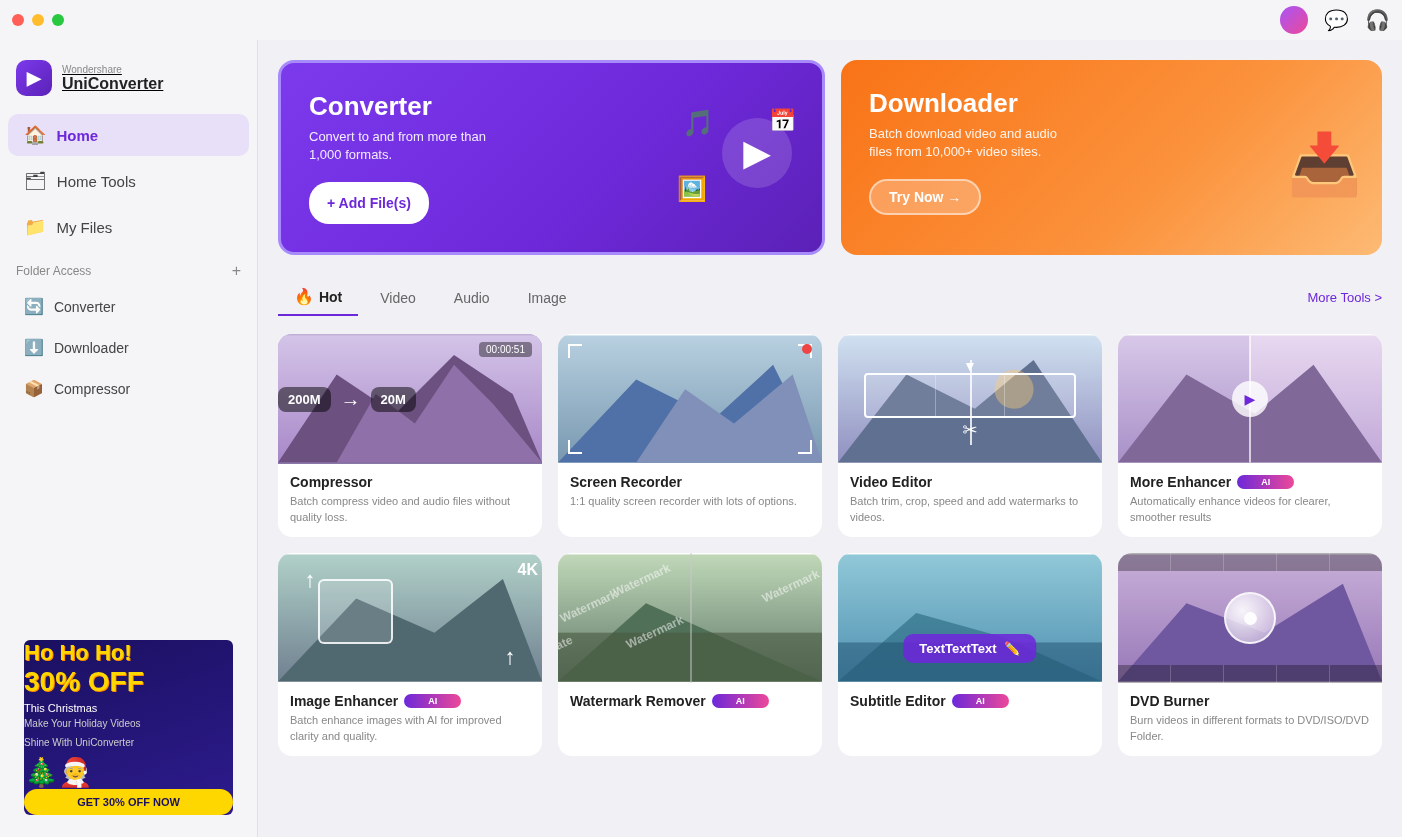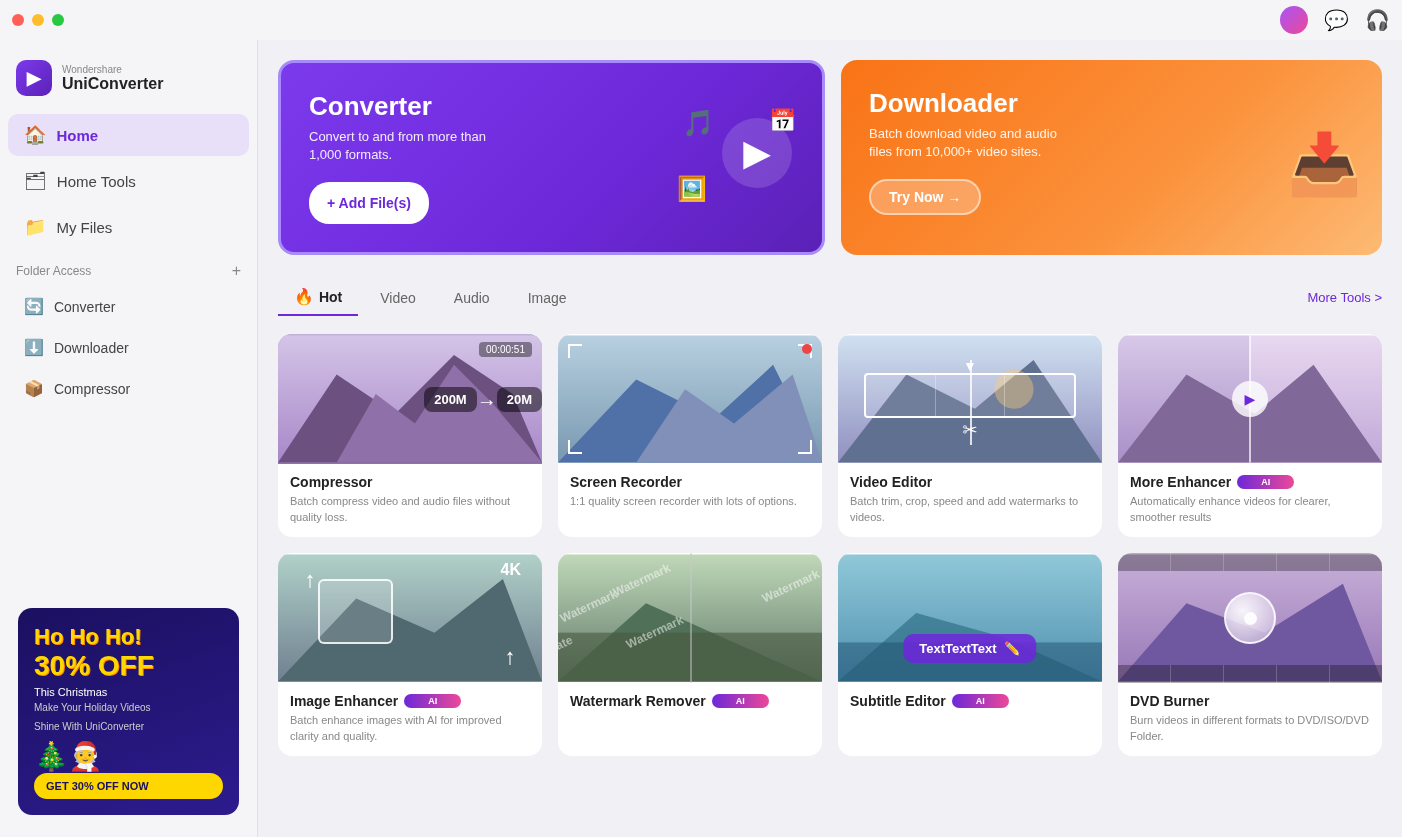--- a/index.html
+++ b/index.html
@@ -13,41 +13,41 @@
     .titlebar-right { margin-left: auto; display: flex; align-items: center; gap: 16px; }
     .avatar-icon { width: 28px; height: 28px; border-radius: 50%; background: linear-gradient(135deg, #a855f7, #ec4899); }
     .titlebar-icon { color: #555; font-size: 20px; cursor: pointer; }
 
     .app-body { display: flex; flex: 1; overflow: hidden; }
 
     
     .sidebar { width: 258px; background: #f5f5f7; flex-shrink: 0; display: flex; flex-direction: column; padding: 12px 0; border-right: 1px solid #e0e0e5; }
     .sidebar-logo { display: flex; align-items: center; gap: 10px; padding: 8px 16px 16px; }
     .logo-icon { width: 36px; height: 36px; background: linear-gradient(135deg, #7c3aed, #5b21b6); border-radius: 10px; display: flex; align-items: center; justify-content: center; color: white; font-size: 18px; font-weight: bold; }
-    .logo-text { display: flex; flex-direction: column; }
+    .logo-text { display: flex; flex-direction: column; text-decoration: underline; }
     .logo-brand { font-size: 10px; color: #888; }
     .logo-name { font-size: 16px; font-weight: 700; color: #222; }
 
     .nav-item { display: flex; align-items: center; gap: 10px; padding: 10px 16px; cursor: pointer; border-radius: 10px; margin: 2px 8px; color: #444; font-size: 15px; }
     .nav-item.active { background: #e8e0f8; color: #6d28d9; font-weight: 600; }
     .nav-icon { font-size: 18px; }
 
     .sidebar-section { padding: 12px 16px 6px; display: flex; align-items: center; justify-content: space-between; }
     .sidebar-section-label { font-size: 12px; color: #888; font-weight: 500; }
     .sidebar-section-add { color: #888; font-size: 16px; cursor: pointer; }
 
     .sub-nav-item { display: flex; align-items: center; gap: 10px; padding: 9px 16px; cursor: pointer; border-radius: 10px; margin: 2px 8px; color: #444; font-size: 14px; }
     .sub-icon { font-size: 16px; }
 
-    .sidebar-promo { margin: auto 18px 10px; border-radius: 14px; overflow: hidden; background: linear-gradient(160deg, #1a1060, #2d1b8e); padding: 16px; color: white; cursor: pointer; }
+    .sidebar-promo { margin: auto 24px 10px; border-radius: 6px; overflow: hidden; background: linear-gradient(160deg, #1a1060, #2d1b8e); color: white; cursor: pointer; }
     .promo-ho { font-size: 22px; font-weight: 900; color: #ffd700; text-shadow: 1px 1px 0 #ff8c00; }
     .promo-off { font-size: 28px; font-weight: 900; color: #ffd700; text-shadow: 1px 1px 0 #ff8c00; }
     .promo-subtitle { font-size: 11px; color: white; margin: 4px 0; }
     .promo-subtitle2 { font-size: 10px; color: #ccc; margin-bottom: 8px; }
-    .promo-btn { background: #ffd700; color: #1a1060; font-weight: 700; font-size: 11px; border-radius: 20px; padding: 7px 12px; text-align: left; cursor: pointer; }
+    .promo-btn { background: #ffd700; color: #1a1060; font-weight: 700; font-size: 11px; border-radius: 20px; padding: 7px 12px; text-align: center; cursor: pointer; }
     .promo-figures { font-size: 28px; }
 
     
     .main { flex: 1; padding: 20px; overflow-y: auto; background: #f0f0f5; }
 
     
     .hero-row { display: flex; gap: 16px; margin-bottom: 24px; }
     .hero-converter { flex: 1; background: linear-gradient(135deg, #7c3aed 0%, #6d28d9 60%, #5b21b6 100%); border-radius: 16px; padding: 28px; color: white; position: relative; overflow: hidden; border: 3px solid #a78bfa; min-height: 160px; }
     .hero-downloader { flex: 1; background: linear-gradient(135deg, #f97316 0%, #fb923c 60%, #fdba74 100%); border-radius: 16px; padding: 28px; color: white; position: relative; overflow: hidden; min-height: 160px; }
     .hero-title { font-size: 26px; font-weight: 700; margin-bottom: 6px; }
@@ -195,35 +195,35 @@
       <div class="tab-item">
         <span>Image</span>
       </div>
       <div class="tabs-more">More Tools &gt;</div>
     </div>
 
     <div class="tools-grid">
 
       <div class="tool-card">
         <div class="tool-thumb thumb-compressor">
-          <div style="width:100%;height:100%;background:linear-gradient(180deg,#c0b0d8 0%,#8878a8 100%);position:relative;display:flex;align-items:center;justify-content:flex-end;">
+          <div style="width:100%;height:100%;background:linear-gradient(180deg,#c0b0d8 0%,#8878a8 100%);position:relative;display:flex;align-items:center;justify-content:flex-start;">
 
             <svg width="100%" height="100%" viewBox="0 0 270 130" style="position:absolute;top:0;left:0;">
               <defs>
                   <linearGradient id="sky1" x1="0" y1="0" x2="0" y2="1">
                     <stop offset="0%" stop-color="#d4c4e8"></stop>
                     <stop offset="100%" stop-color="#a888c8"></stop>
                   </linearGradient>
                 </defs>
               <rect width="270" height="130" fill="url(#sky1)"></rect>
               <polygon points="0,130 60,40 120,80 180,20 240,60 270,130" fill="#6b5080"></polygon>
               <polygon points="60,130 100,60 140,90 180,30 220,70 270,130" fill="#9070a8"></polygon>
             </svg>
             <div style="position:absolute;top:8px;right:10px;background:rgba(0,0,0,0.4);color:white;font-size:10px;padding:2px 7px;border-radius:4px;">00:00:51</div>
-            <div style="display:flex;align-items:center;position:relative;z-index:1;">
+            <div style="display:flex;align-items:center;gap:10px;position:relative;z-index:1;">
               <div style="background:rgba(0,0,0,0.5);color:white;font-size:13px;font-weight:700;padding:5px 10px;border-radius:8px;">200M</div>
               <div style="color:white;font-size:20px;font-weight:bold;">→</div>
               <div style="background:rgba(0,0,0,0.5);color:white;font-size:13px;font-weight:700;padding:5px 10px;border-radius:8px;">20M</div>
             </div>
           </div>
         </div>
         <div class="tool-info">
           <div class="tool-name-row">
             <span class="tool-name">Compressor</span>
           </div>
@@ -332,21 +332,21 @@
             <svg width="100%" height="130" viewBox="0 0 270 130">
               <defs>
                   <linearGradient id="sky5" x1="0" y1="0" x2="0" y2="1">
                     <stop offset="0%" stop-color="#b0d0c8"></stop>
                     <stop offset="100%" stop-color="#708090"></stop>
                   </linearGradient>
                 </defs>
               <rect width="270" height="130" fill="url(#sky5)"></rect>
               <polygon points="0,130 80,45 160,80 230,25 270,130" fill="#506870"></polygon>
             </svg>
-            <div style="position:absolute;top:8px;right:21px;color:white;font-size:16px;font-weight:800;">4K</div>
+            <div style="position:absolute;top:8px;right:4px;color:white;font-size:16px;font-weight:800;">4K</div>
             
             <div style="position:absolute;top:20%;left:15%;width:75px;height:65px;border:2px solid rgba(255,255,255,0.85);border-radius:6px;background:rgba(255,255,255,0.15);">
             </div>
             <div style="position:absolute;top:12%;left:10%;color:white;font-size:22px;font-weight:bold;line-height:1;">↑</div>
             <div style="position:absolute;bottom:12%;right:10%;color:white;font-size:22px;font-weight:bold;line-height:1;">↑</div>
           </div>
         </div>
         <div class="tool-info">
           <div class="tool-name-row">
             <span class="tool-name">Image Enhancer</span>

